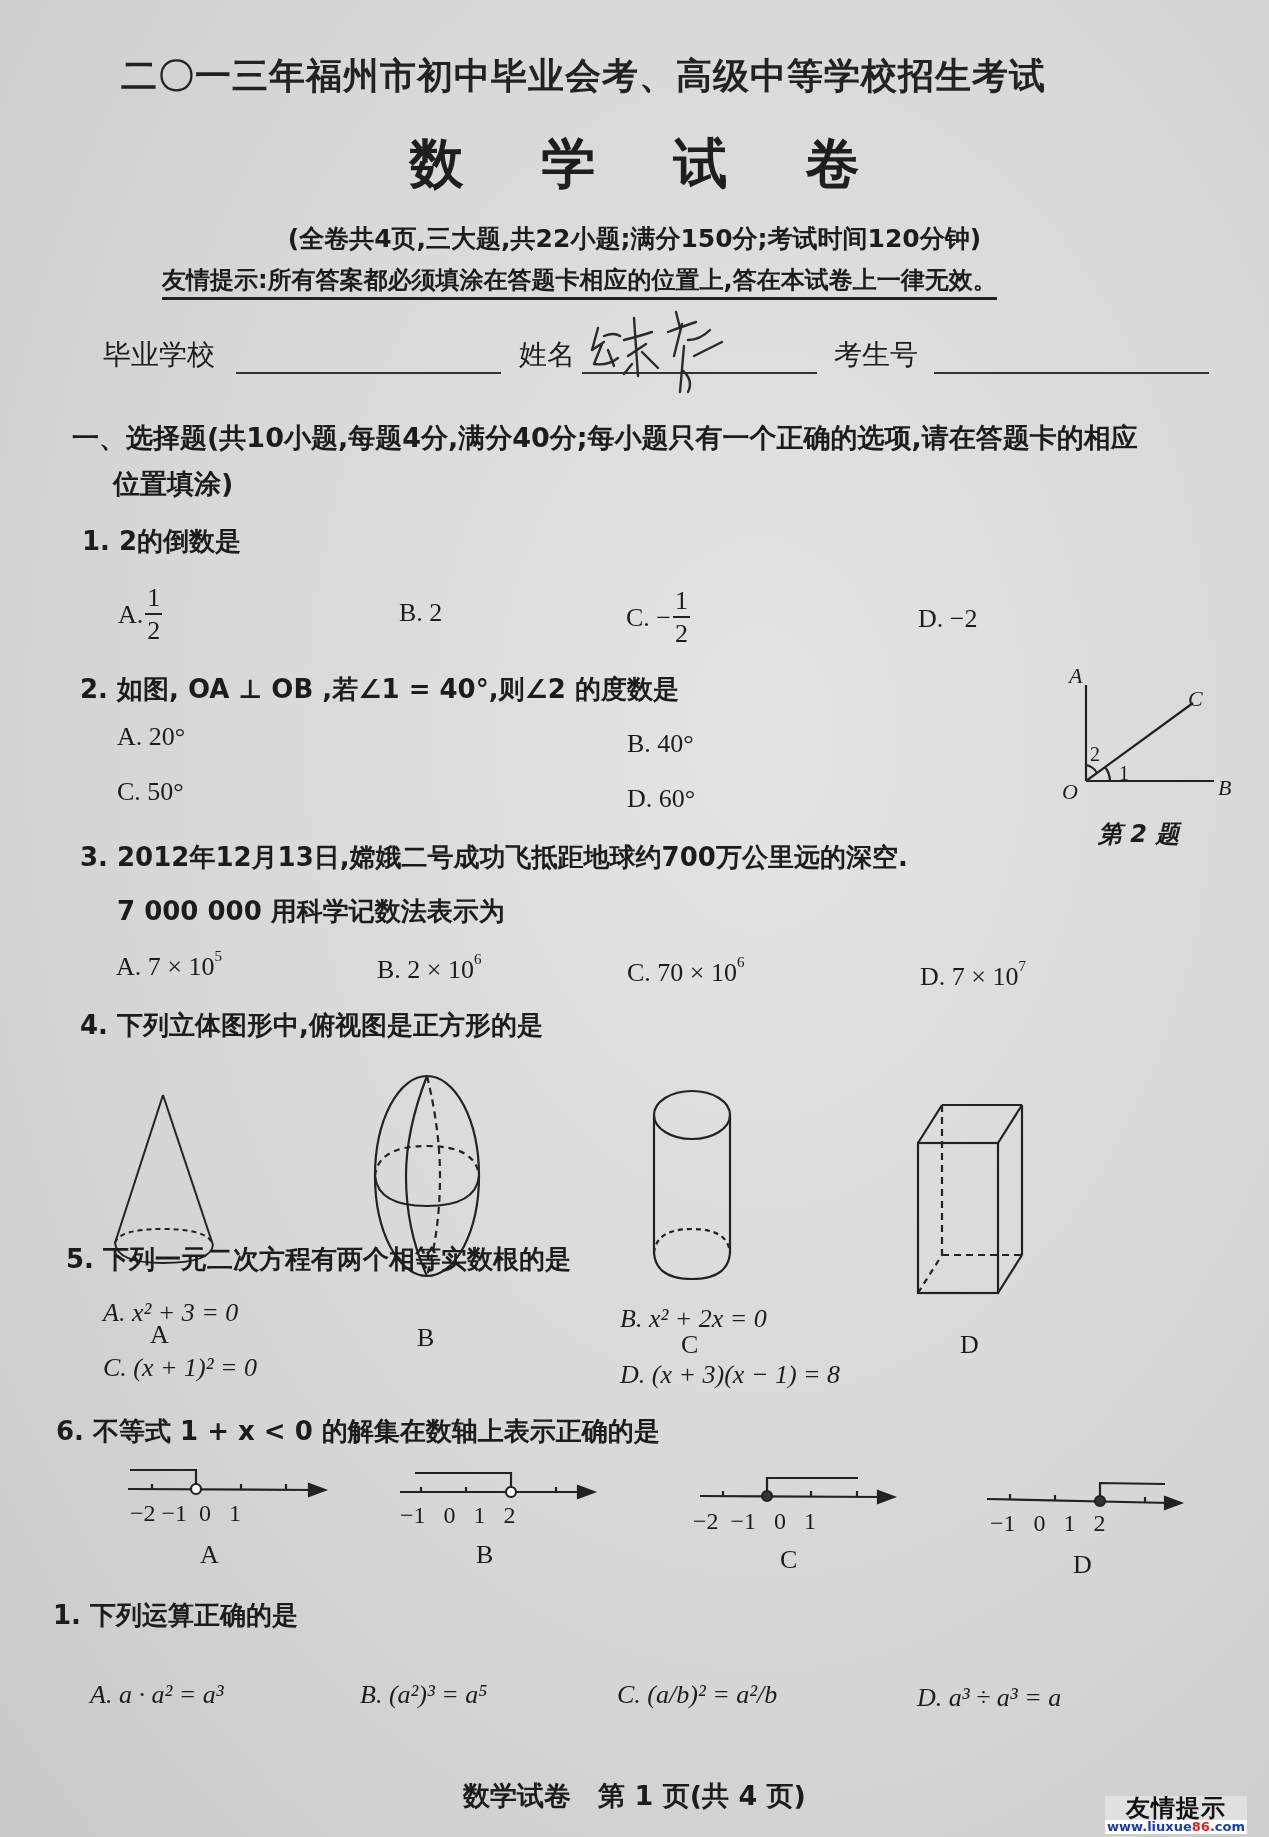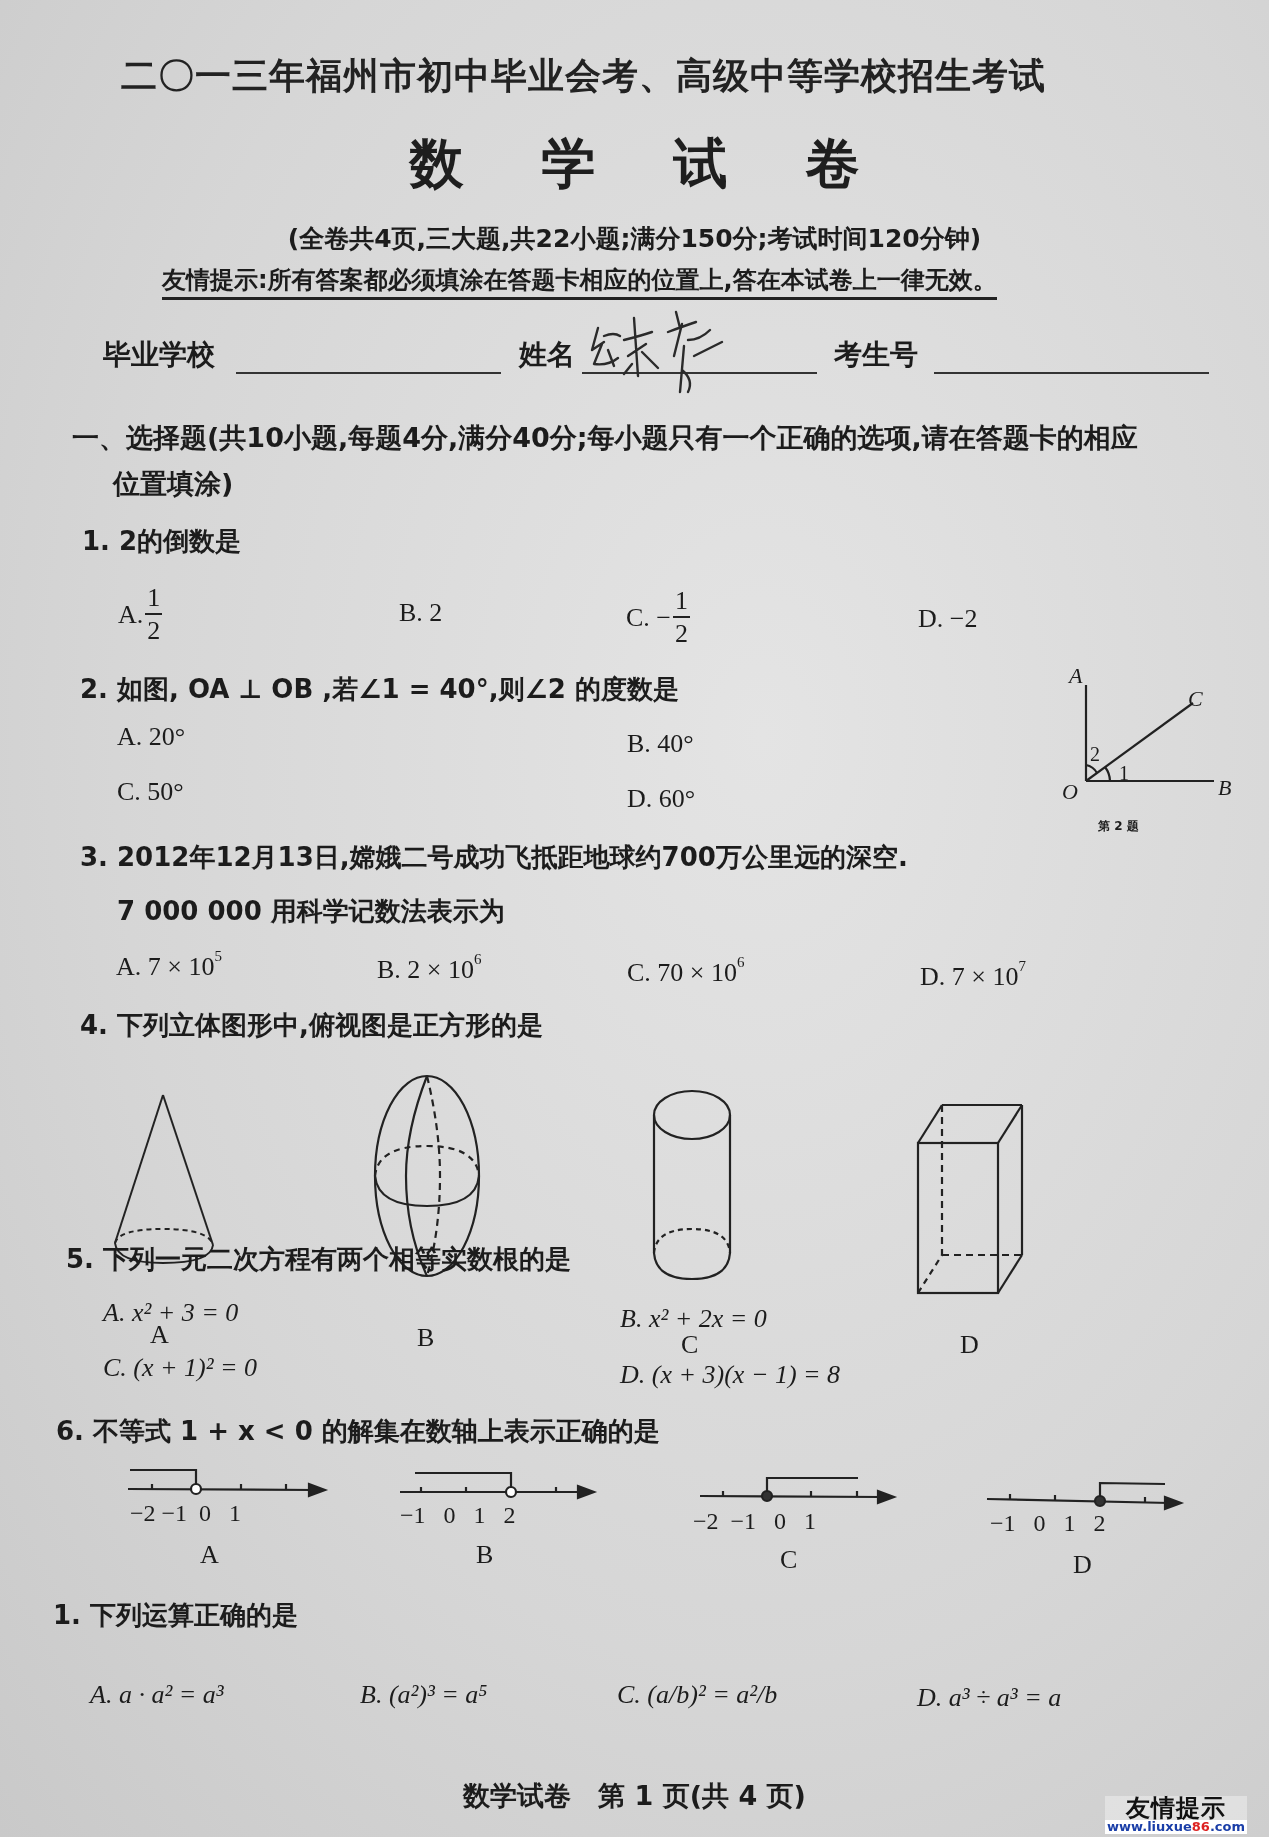--- a/index.html
+++ b/index.html
@@ -10,21 +10,21 @@
     font-family: "DejaVu Serif", "Liberation Serif", serif;
     color: #1c1c1c;
   }
   .abs { position: absolute; white-space: nowrap; }
   .cn { font-family: "DejaVu Sans", "Liberation Sans", sans-serif; font-weight: bold; }
   .serif { font-family: "Liberation Serif", "DejaVu Serif", serif; }
   .title { left: 0; width: 1167px; text-align: center; top: 52px; font-size: 36px; letter-spacing: 1px; font-weight: bold; font-family: "DejaVu Sans", sans-serif; color: #222; }
   .big-title { left: 0; width: 1269px; text-align: center; top: 128px; font-size: 54px; font-weight: bold; letter-spacing: 78px; padding-left: 78px; box-sizing: border-box; font-family: "DejaVu Serif", serif; color: #1e1e1e; }
   .subtitle { left: 0; width: 1269px; text-align: center; top: 222px; font-size: 25px; font-weight: bold; font-family: "DejaVu Sans", sans-serif; }
   .notice { left: 162px; top: 264px; font-size: 24px; font-weight: bold; font-family: "DejaVu Sans", sans-serif; border-bottom: 3px solid #222; padding-bottom: 1px; }
-  .field-label { font-size: 28px; font-weight: bold; font-family: "DejaVu Sans", sans-serif; top: 336px; }
+  .field-label { font-size: 28px; font-weight: normal; font-family: "DejaVu Sans", sans-serif; top: 336px; }
   .field-line { height: 0; border-bottom: 2px solid #333; top: 372px; }
   .q { font-size: 26px; font-family: "DejaVu Sans", sans-serif; font-weight: bold; }
   .opt { font-size: 26px; font-family: "Liberation Serif", serif; }
   .frac { display: inline-flex; flex-direction: column; align-items: center; vertical-align: middle; line-height: 1; margin-left: 2px; }
   .frac .num { border-bottom: 2px solid #222; padding: 0 2px 2px; }
   .frac .den { padding-top: 3px; }
   sup { font-size: 15px; position: relative; top: -4px; }
   .ital { font-style: italic; }
   .shape-label { font-size: 26px; font-family: "Liberation Serif", serif; }
   .footer { left: 0; width: 1269px; text-align: center; top: 1778px; font-size: 27px; font-weight: bold; font-family: "DejaVu Sans", sans-serif; }
@@ -89,21 +89,21 @@
     <path d="M36 110 A16 16 0 0 1 47 118"></path>
     <path d="M60 126 A24 24 0 0 0 55 112"></path>
   </g>
 </svg>
 <div class="abs serif ital" style="left:1069px; top:663px; font-size:22px;">A</div>
 <div class="abs serif ital" style="left:1188px; top:686px; font-size:22px;">C</div>
 <div class="abs serif" style="left:1090px; top:743px; font-size:20px;">2</div>
 <div class="abs serif" style="left:1119px; top:762px; font-size:20px;">1</div>
 <div class="abs serif ital" style="left:1062px; top:779px; font-size:22px;">O</div>
 <div class="abs serif ital" style="left:1218px; top:775px; font-size:22px;">B</div>
-<div class="abs cn" style="left:1098px; top:818px; font-size:12px;">第 2 题</div>
+<div class="abs cn" style="left:1098px; top:818px; font-size:24px;font-style:italic;">第 2 题</div>
 
 <div class="abs q" style="left:80px; top:840px;">3. 2012年12月13日,嫦娥二号成功飞抵距地球约700万公里远的深空.</div>
 <div class="abs q" style="left:117px; top:894px;">7 000 000 用科学记数法表示为</div>
 <div class="abs opt" style="left:116px; top:952px;"><span>A. 7 × 10</span><sup>5</sup></div>
 <div class="abs opt" style="left:377px; top:955px;"><span>B. 2 × 10</span><sup>6</sup></div>
 <div class="abs opt" style="left:627px; top:958px;"><span>C. 70 × 10</span><sup>6</sup></div>
 <div class="abs opt" style="left:920px; top:962px;"><span>D. 7 × 10</span><sup>7</sup></div>
 
 <div class="abs q" style="left:80px; top:1008px;">4. 下列立体图形中,俯视图是正方形的是</div>
 

